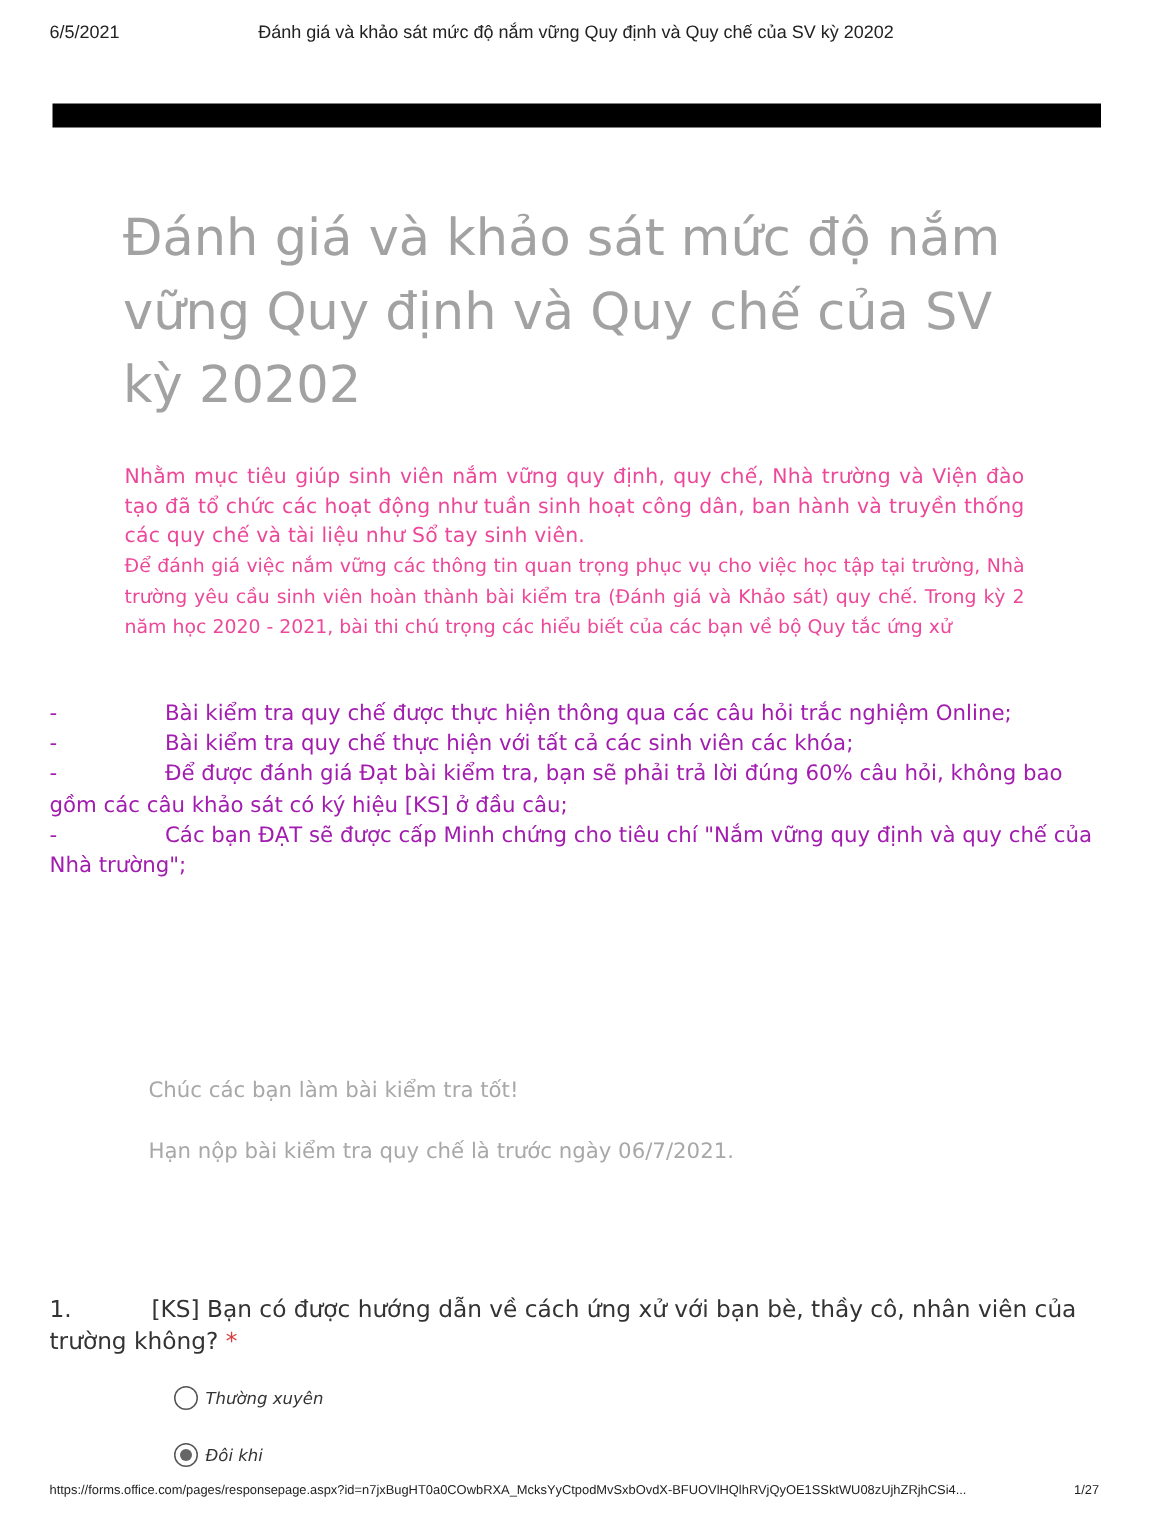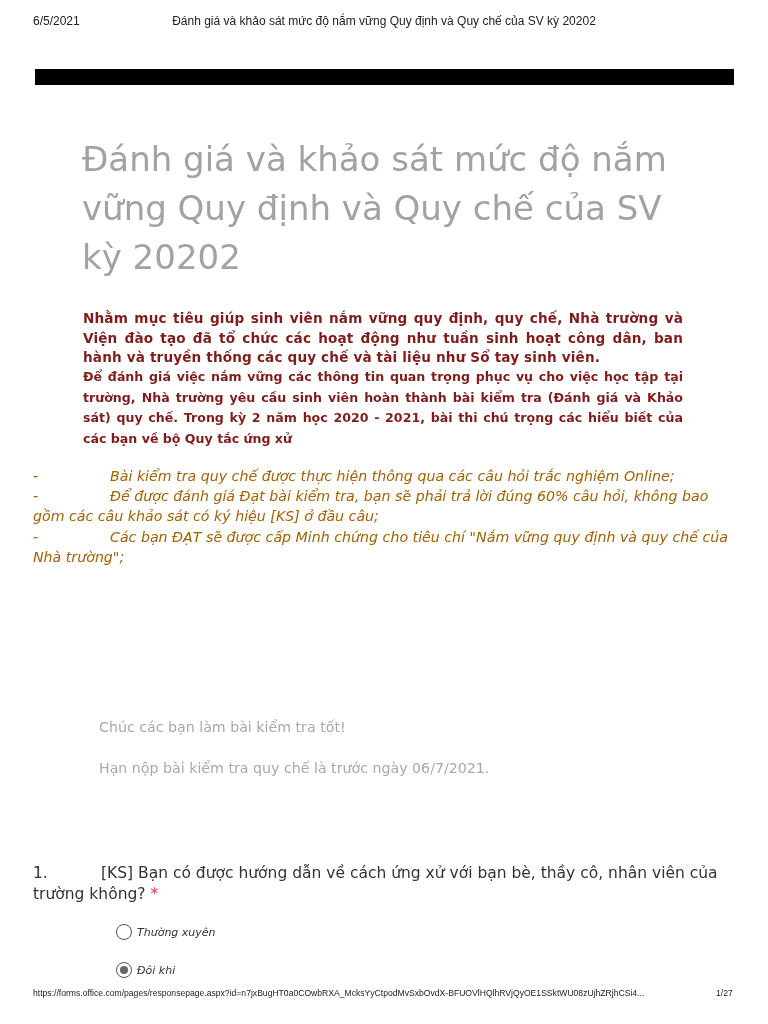--- a/index.html
+++ b/index.html
@@ -15,27 +15,27 @@
     .print-date { position: absolute; left: 33px; top: 0; }
     .print-title { position: absolute; left: 0; right: 0; text-align: center; top: 0; }
     .black-bar {
       position: absolute; left: 35px; top: 69px; width: 699px; height: 16px; background: #000;
     }
     .form-title {
       position: absolute; left: 82px; top: 135px; width: 620px;
       font-size: 34px; line-height: 49px; color: #a2a2a2; font-weight: normal; margin: 0;
     }
     .desc {
-      position: absolute; left: 83px; width: 600px; color: #7f1d1d; margin: 0; font-weight: bold;
+      position: absolute; left: 83px; width: 600px; color: #ec4899; margin: 0;
     }
     .desc1 { top: 309px; font-size: 13.6px; line-height: 19.5px; text-align: justify; letter-spacing: 0.15px; }
     .desc2 { top: 367px; font-size: 12.6px; line-height: 20.5px; text-align: justify; }
     .rules {
       position: absolute; left: 33px; top: 466px; width: 698px;
-      font-size: 14.2px; line-height: 20.2px; color: #a16207; font-style: italic;
+      font-size: 14.2px; line-height: 20.2px; color: #a21caf;
     }
     .rule-item { margin: 0; }
     .rule-dash { display: inline-block; width: 77px; }
     .closing {
       position: absolute; left: 83px; font-size: 14.2px; color: #a8a8a8; margin: 16px;
     }
     .closing1 { top: 703px; }
     .closing2 { top: 744px; }
     .question {
       position: absolute; left: 33px; top: 863px; width: 700px;
@@ -74,20 +74,21 @@
 
 <div class="black-bar"></div>
 
 <h1 class="form-title">Đánh giá và khảo sát mức độ nắm vững Quy định và Quy chế của SV kỳ 20202</h1>
 
 <p class="desc desc1">Nhằm mục tiêu giúp sinh viên nắm vững quy định, quy chế, Nhà trường và Viện đào tạo đã tổ chức các hoạt động như tuần sinh hoạt công dân, ban hành và truyền thống các quy chế và tài liệu như Sổ tay sinh viên.</p>
 <p class="desc desc2">Để đánh giá việc nắm vững các thông tin quan trọng phục vụ cho việc học tập tại trường, Nhà trường yêu cầu sinh viên hoàn thành bài kiểm tra (Đánh giá và Khảo sát) quy chế. Trong kỳ 2 năm học 2020 - 2021, bài thi chú trọng các hiểu biết của các bạn về bộ Quy tắc ứng xử</p>
 
 <div class="rules">
   <p class="rule-item"><span class="rule-dash">-</span><span>Bài kiểm tra quy chế được thực hiện thông qua các câu hỏi trắc nghiệm Online;</span></p>
+  <p class="rule-item"><span class="rule-dash">-</span><span>Bài kiểm tra quy chế thực hiện với tất cả các sinh viên các khóa;</span></p>
   <p class="rule-item"><span class="rule-dash">-</span><span>Để được đánh giá Đạt bài kiểm tra, bạn sẽ phải trả lời đúng 60% câu hỏi, không bao gồm các câu khảo sát có ký hiệu [KS] ở đầu câu;</span></p>
   <p class="rule-item"><span class="rule-dash">-</span><span>Các bạn ĐẠT sẽ được cấp Minh chứng cho tiêu chí "Nắm vững quy định và quy chế của Nhà trường";</span></p>
 </div>
 
 <p class="closing closing1">Chúc các bạn làm bài kiểm tra tốt!</p>
 <p class="closing closing2">Hạn nộp bài kiểm tra quy chế là trước ngày 06/7/2021.</p>
 
 <div class="question">
   <span class="q-num">1.</span><span>[KS] Bạn có được hướng dẫn về cách ứng xử với bạn bè, thầy cô, nhân viên của trường không?</span>
   <span class="required">*</span>

